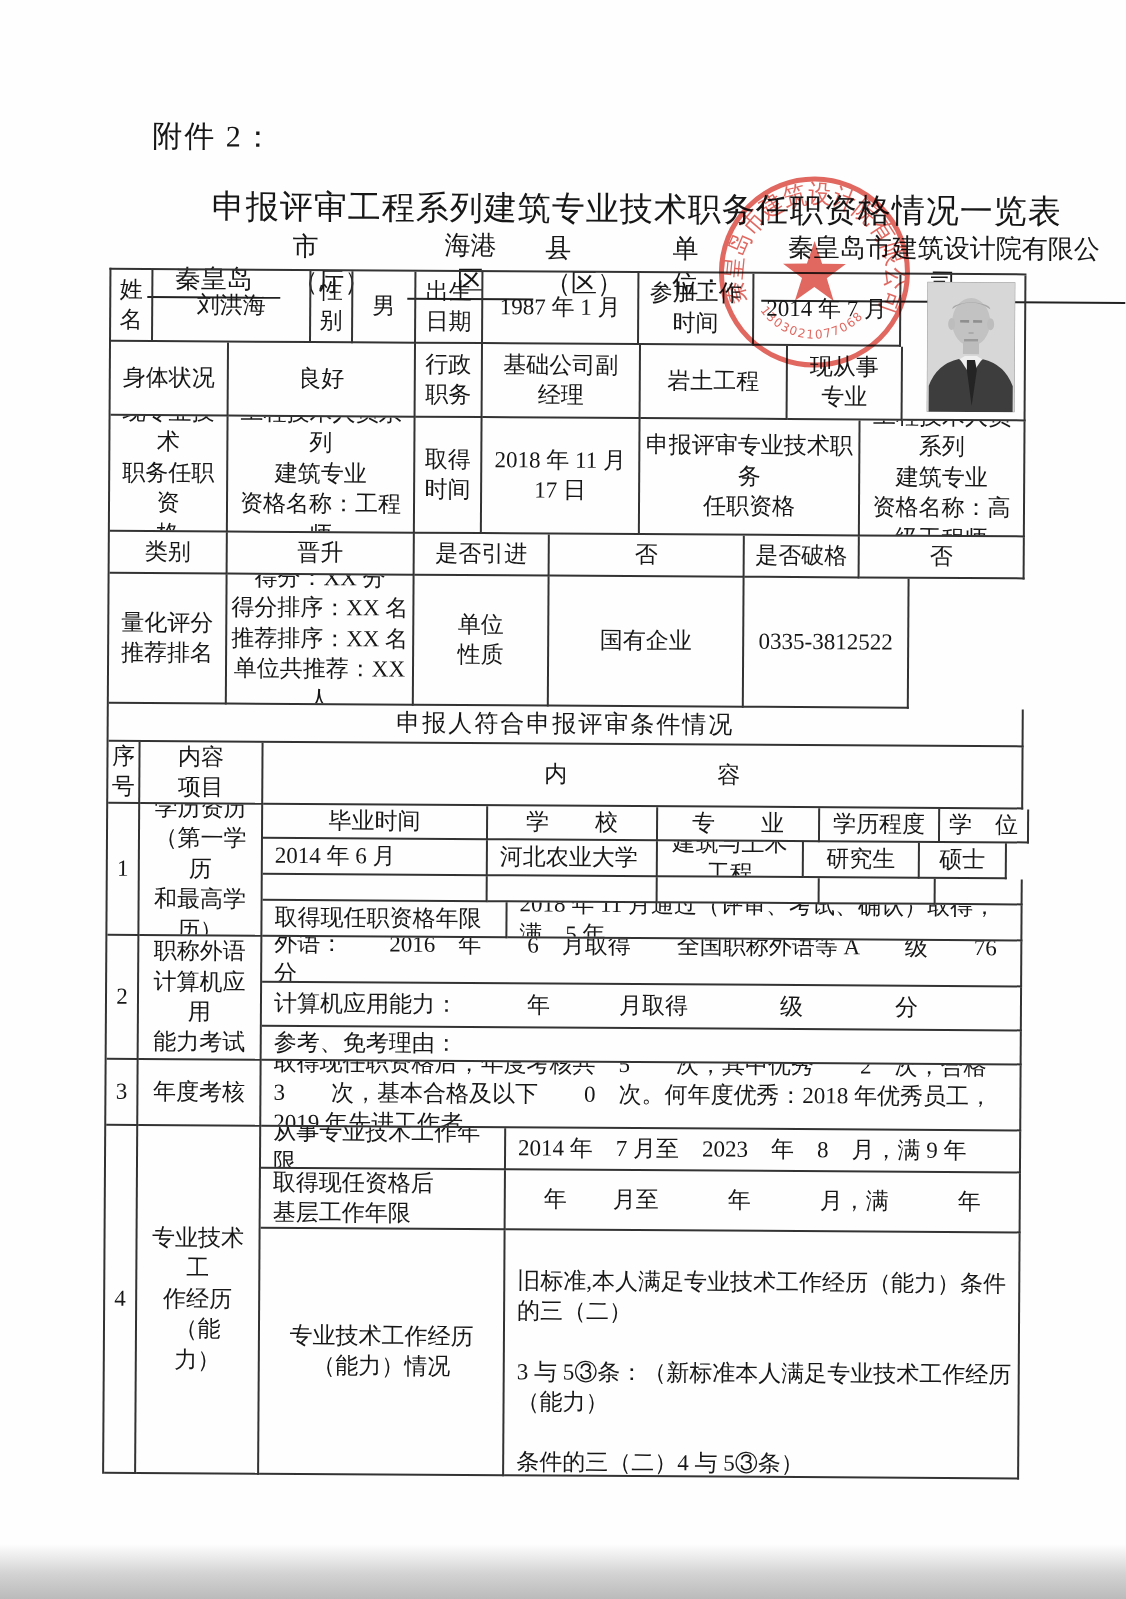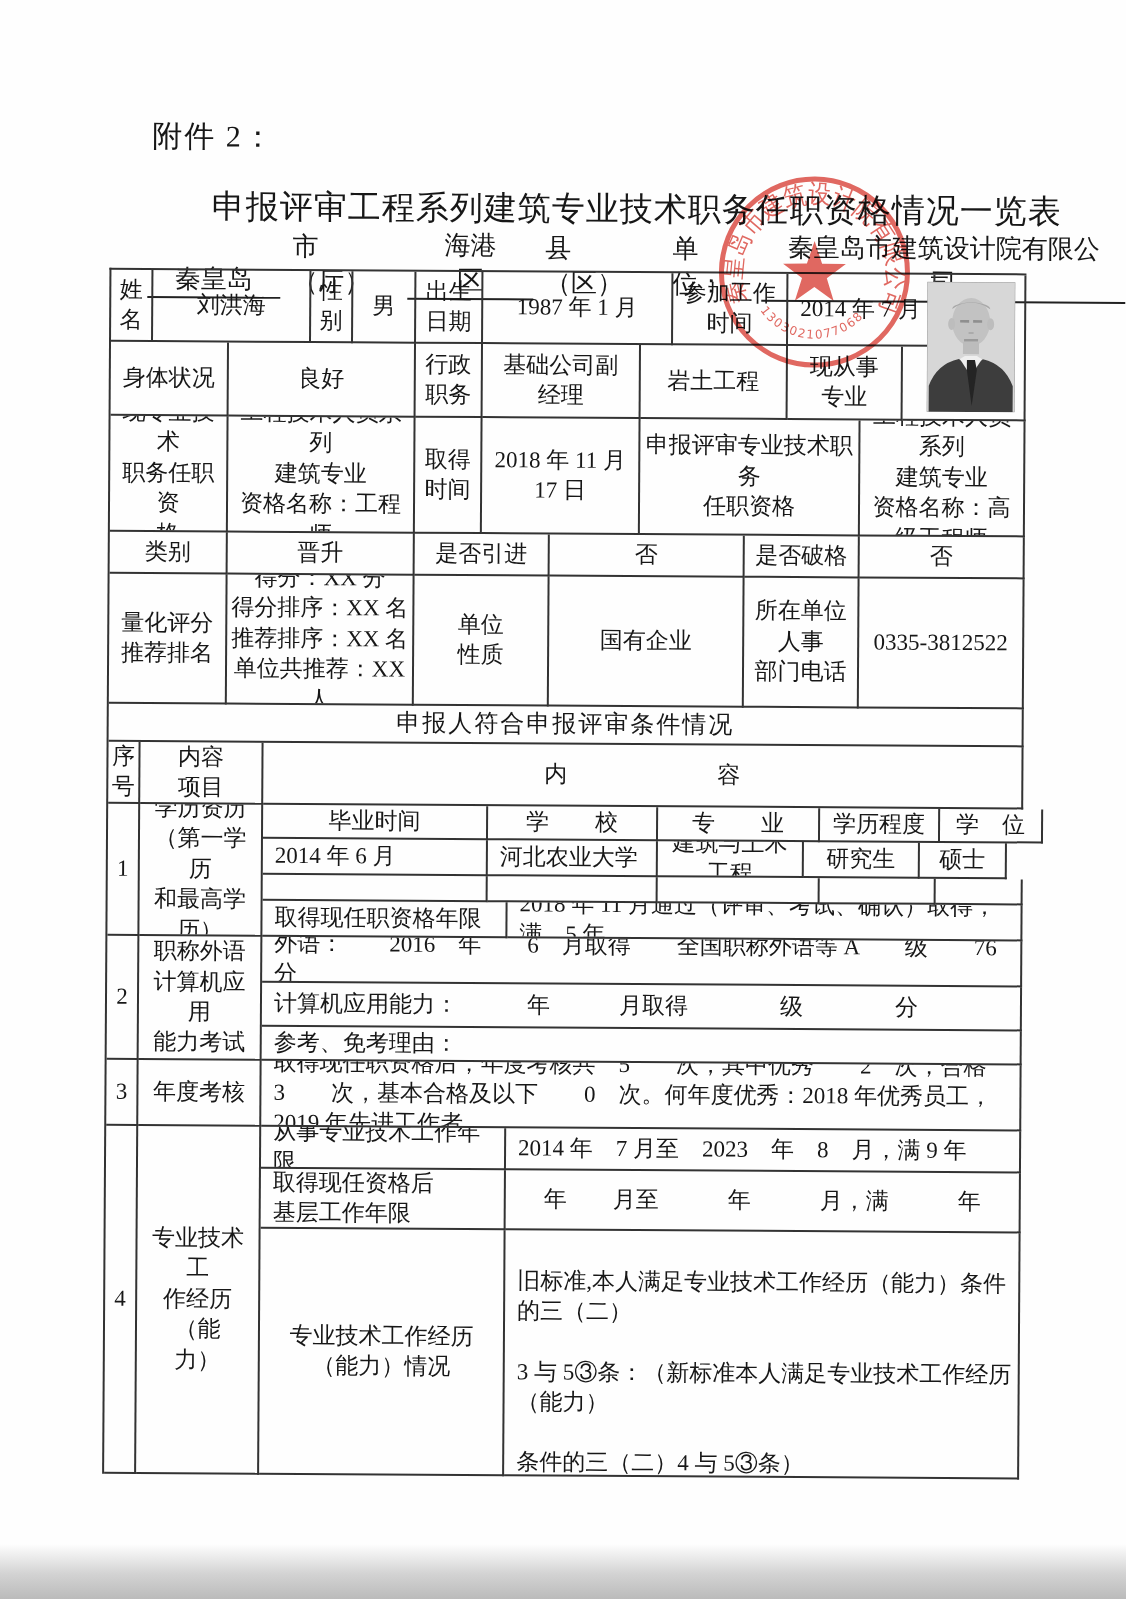--- a/index.html
+++ b/index.html
@@ -64,21 +64,21 @@
       <div class="stack" style="width:792px">
         <div class="r" style="height:72px">
           <div class="c" style="width:42px">姓
 名</div>
           <div class="c" style="width:158px">刘洪海</div>
           <div class="c" style="width:42px">性
 别</div>
           <div class="c" style="width:63px">男</div>
           <div class="c" style="width:67px">出生
 日期</div>
-          <div class="c" style="width:190px">1987 年 1 月</div>
+          <div class="c" style="width:156px">1987 年 1 月</div>
           <div class="c" style="width:115px">参加工作
 时间</div>
           <div class="c" style="width:147px">2014 年 7 月</div>
         </div>
         <div class="r" style="height:74px">
           <div class="c" style="width:118px">身体状况</div>
           <div class="c" style="width:187px">良好</div>
           <div class="c" style="width:67px">行政
 职务</div>
           <div class="c" style="width:158px">基础公司副
@@ -138,23 +138,20 @@
     <div class="r" style="height:130px">
       <div class="c" style="width:118px">量化评分
 推荐排名</div>
       <div class="c" style="width:187px">得分：XX 分
 得分排序：XX 名
 推荐排序：XX 名
 单位共推荐：XX 人</div>
       <div class="c" style="width:135px">单位
 性质</div>
       <div class="c" style="width:195px">国有企业</div>
-      <div class="c" style="width:115px">所在单位
-人事
-部门电话</div>
       <div class="c" style="width:165px">0335-3812522</div>
     </div>
 
     <div class="r" style="height:38px">
       <div class="c hdrband" style="width:915px">申报人符合申报评审条件情况</div>
     </div>
 
     <div class="r" style="height:62px">
       <div class="c" style="width:32px">序
 号</div>
@@ -171,21 +168,21 @@
       <div class="c" style="width:123px;height:132px">学历资历
 （第一学历
 和最高学
 历）</div>
       <div class="stack" style="width:760px">
         <div class="r" style="height:34px">
           <div class="c" style="width:225px">毕业时间</div>
           <div class="c" style="width:170px">学　　校</div>
           <div class="c" style="width:162px">专　　业</div>
           <div class="c" style="width:120px">学历程度</div>
-          <div class="c" style="width:103px">学　位</div>
+          <div class="c" style="width:89px">学　位</div>
         </div>
         <div class="r" style="height:36px">
           <div class="c al" style="width:225px">2014 年 6 月</div>
           <div class="c al" style="width:170px">河北农业大学</div>
           <div class="c" style="width:146px">建筑与土木工程</div>
           <div class="c" style="width:116px">研究生</div>
           <div class="c" style="width:87px">硕士</div>
         </div>
         <div class="r" style="height:26px">
           <div class="c" style="width:225px"></div>

